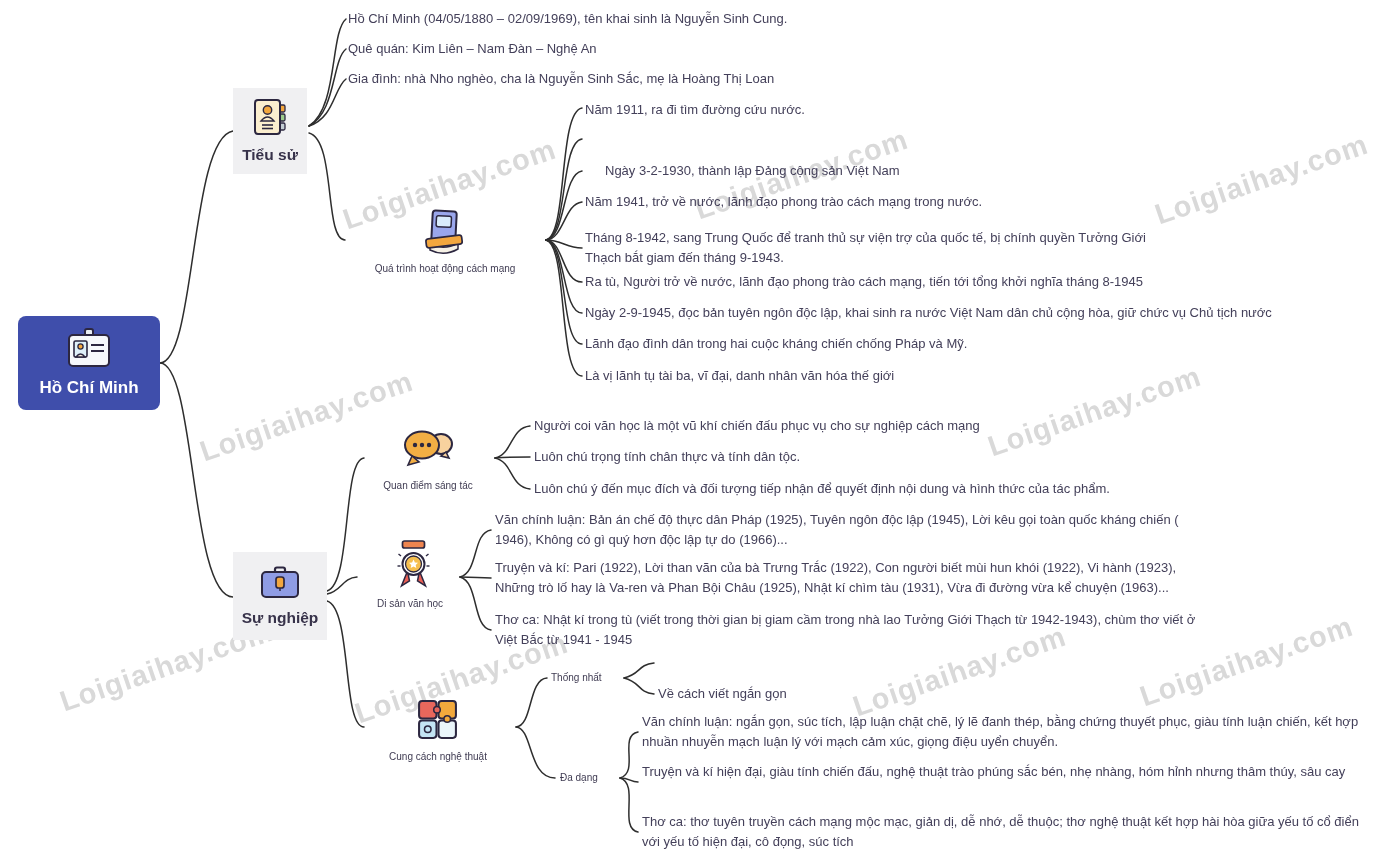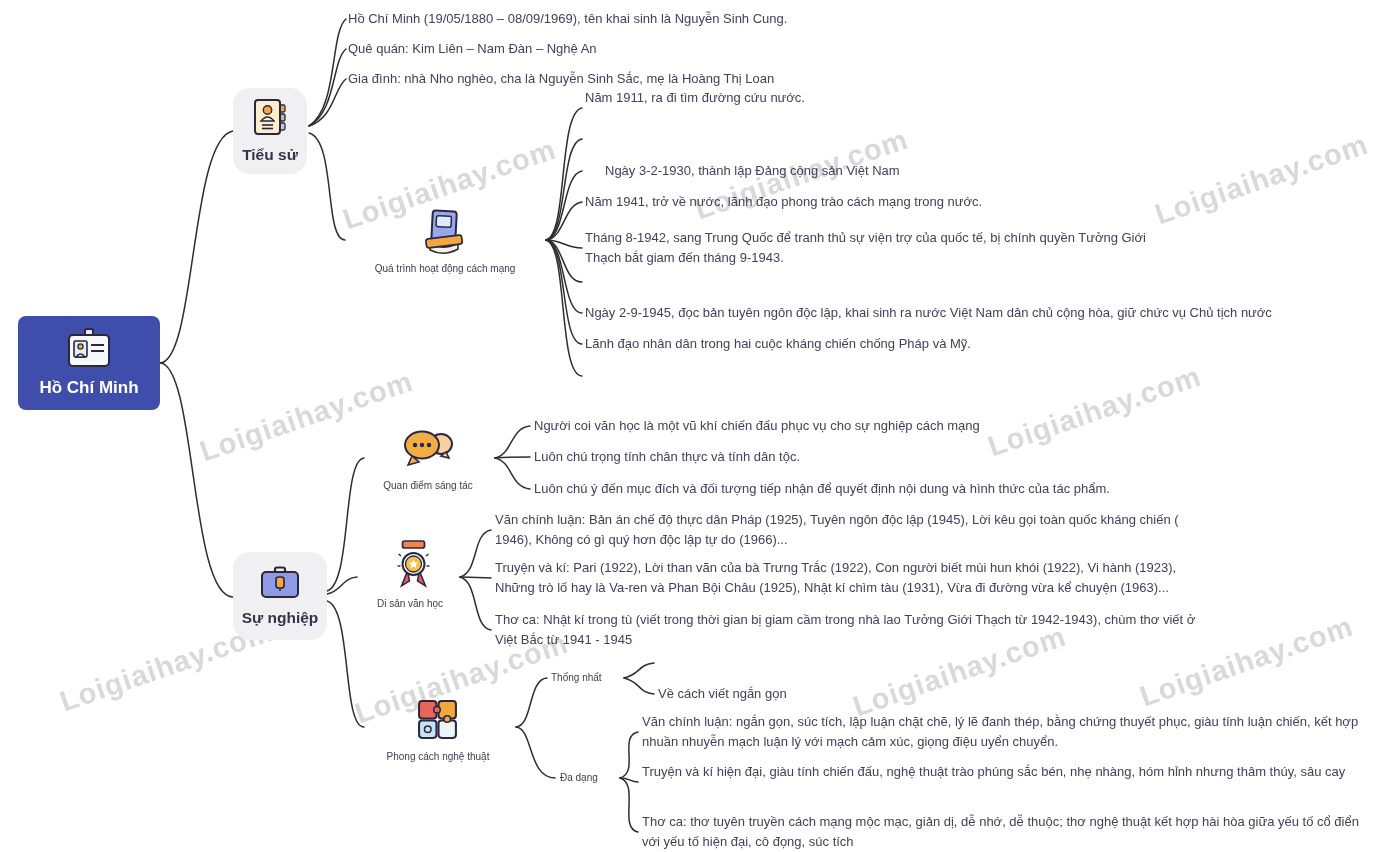--- a/index.html
+++ b/index.html
@@ -7,21 +7,21 @@
     position:relative;width:1375px;height:852px;background:#ffffff;
     overflow:hidden;font-family:"Liberation Sans","DejaVu Sans",sans-serif;
   }
   .wm{
     position:absolute;z-index:1;font-weight:bold;font-size:29px;letter-spacing:1px;
     color:#d9d9d9;transform:rotate(-19deg);white-space:nowrap;user-select:none;
   }
   .edges{position:absolute;left:0;top:0;z-index:2;}
   .edges path{fill:none;stroke:#2e2e2e;stroke-width:1.5;stroke-linecap:round;}
   .node-box{
-    position:absolute;z-index:3;border-radius:17px;display:flex;flex-direction:column;
+    position:absolute;z-index:3;border-radius:0;display:flex;flex-direction:column;
     align-items:center;justify-content:center;gap:6px;background:#f0f0f2;cursor:pointer;
   }
   .node-box .box-label{font-weight:bold;font-size:15.5px;color:#37324a;}
   .root-box{background:#3f4eab;border-radius:8px;}
   .root-box .box-label{color:#ffffff;font-size:17px;}
   .sub-icon{position:absolute;z-index:3;}
   .sub-label{
     position:absolute;z-index:3;font-size:10px;color:#3f3b52;text-align:center;
     line-height:16px;white-space:nowrap;
   }
@@ -165,35 +165,37 @@
     <svg viewBox="0 0 42 42" width="43" height="43">
       <rect x="3" y="3" width="17" height="17" rx="3" fill="#e8675c" stroke="#2c2740" stroke-width="2"></rect>
       <rect x="22" y="3" width="17" height="17" rx="3" fill="#f2a93c" stroke="#2c2740" stroke-width="2"></rect>
       <rect x="3" y="22" width="17" height="17" rx="3" fill="#c4e4f4" stroke="#2c2740" stroke-width="2"></rect>
       <rect x="22" y="22" width="17" height="17" rx="3" fill="#eaf5fa" stroke="#2c2740" stroke-width="2"></rect>
       <circle cx="20.5" cy="11.5" r="3.2" fill="#e8675c" stroke="#2c2740" stroke-width="1.5"></circle>
       <circle cx="30.5" cy="20.5" r="3.2" fill="#f2a93c" stroke="#2c2740" stroke-width="1.5"></circle>
       <circle cx="11.5" cy="30.5" r="3.2" fill="#c4e4f4" stroke="#2c2740" stroke-width="1.5"></circle>
     </svg>
   </div>
-  <div class="sub-label" style="left:356px;top:749px;width:164px">Phong cách nghệ thuật</div>
+  <div class="sub-label" style="left:356px;top:749px;width:164px">Cung cách nghệ thuật</div>
 
   <div class="sub-label" style="left:551px;top:670px">Thống nhất</div>
   <div class="sub-label" style="left:560px;top:770px">Đa dạng</div>
 
-  <div class="leaf nowrap" style="left:348px;top:9px">Hồ Chí Minh (19/05/1880 – 08/09/1969), tên khai sinh là Nguyễn Sinh Cung.</div>
+  <div class="leaf nowrap" style="left:348px;top:9px">Hồ Chí Minh (04/05/1880 – 02/09/1969), tên khai sinh là Nguyễn Sinh Cung.</div>
   <div class="leaf nowrap" style="left:348px;top:39px">Quê quán: Kim Liên – Nam Đàn – Nghệ An</div>
   <div class="leaf nowrap" style="left:348px;top:69px">Gia đình: nhà Nho nghèo, cha là Nguyễn Sinh Sắc, mẹ là Hoàng Thị Loan</div>
 
-  <div class="leaf nowrap" style="left:585px;top:88px">Năm 1911, ra đi tìm đường cứu nước.</div>
+  <div class="leaf nowrap" style="left:585px;top:100px">Năm 1911, ra đi tìm đường cứu nước.</div>
   <div class="leaf nowrap" style="left:605px;top:161px">Ngày 3-2-1930, thành lập Đảng cộng sản Việt Nam</div>
   <div class="leaf nowrap" style="left:585px;top:192px">Năm 1941, trở về nước, lãnh đạo phong trào cách mạng trong nước.</div>
   <div class="leaf" style="left:585px;top:228px;width:578px">Tháng 8-1942, sang Trung Quốc để tranh thủ sự viện trợ của quốc tế, bị chính quyền Tưởng Giới Thạch bắt giam đến tháng 9-1943.</div>
+  <div class="leaf nowrap" style="left:585px;top:272px">Ra tù, Người trở về nước, lãnh đạo phong trào cách mạng, tiến tới tổng khởi nghĩa tháng 8-1945</div>
   <div class="leaf nowrap" style="left:585px;top:303px">Ngày 2-9-1945, đọc bản tuyên ngôn độc lập, khai sinh ra nước Việt Nam dân chủ cộng hòa, giữ chức vụ Chủ tịch nước</div>
-  <div class="leaf nowrap" style="left:585px;top:334px">Lãnh đạo nhân dân trong hai cuộc kháng chiến chống Pháp và Mỹ.</div>
+  <div class="leaf nowrap" style="left:585px;top:334px">Lãnh đạo đình dân trong hai cuộc kháng chiến chống Pháp và Mỹ.</div>
+  <div class="leaf nowrap" style="left:585px;top:366px">Là vị lãnh tụ tài ba, vĩ đại, danh nhân văn hóa thế giới</div>
 
   <div class="leaf nowrap" style="left:534px;top:416px">Người coi văn học là một vũ khí chiến đấu phục vụ cho sự nghiệp cách mạng</div>
   <div class="leaf nowrap" style="left:534px;top:479px">Luôn chú ý đến mục đích và đối tượng tiếp nhận để quyết định nội dung và hình thức của tác phẩm.</div>
   <div class="leaf nowrap" style="left:534px;top:447px">Luôn chú trọng tính chân thực và tính dân tộc.</div>
 
   <div class="leaf" style="left:495px;top:510px;width:712px">Văn chính luận: Bản án chế độ thực dân Pháp (1925), Tuyên ngôn độc lập (1945), Lời kêu gọi toàn quốc kháng chiến ( 1946), Không có gì quý hơn độc lập tự do (1966)...</div>
   <div class="leaf" style="left:495px;top:558px;width:712px">Truyện và kí: Pari (1922), Lời than vãn của bà Trưng Trắc (1922), Con người biết mùi hun khói (1922), Vi hành (1923), Những trò lố hay là Va-ren và Phan Bội Châu (1925), Nhật kí chìm tàu (1931), Vừa đi đường vừa kể chuyện (1963)...</div>
   <div class="leaf" style="left:495px;top:610px;width:712px">Thơ ca: Nhật kí trong tù (viết trong thời gian bị giam cầm trong nhà lao Tưởng Giới Thạch từ 1942-1943), chùm thơ viết ở Việt Bắc từ 1941 - 1945</div>
 
   <div class="leaf nowrap" style="left:658px;top:684px">Về cách viết ngắn gọn</div>

